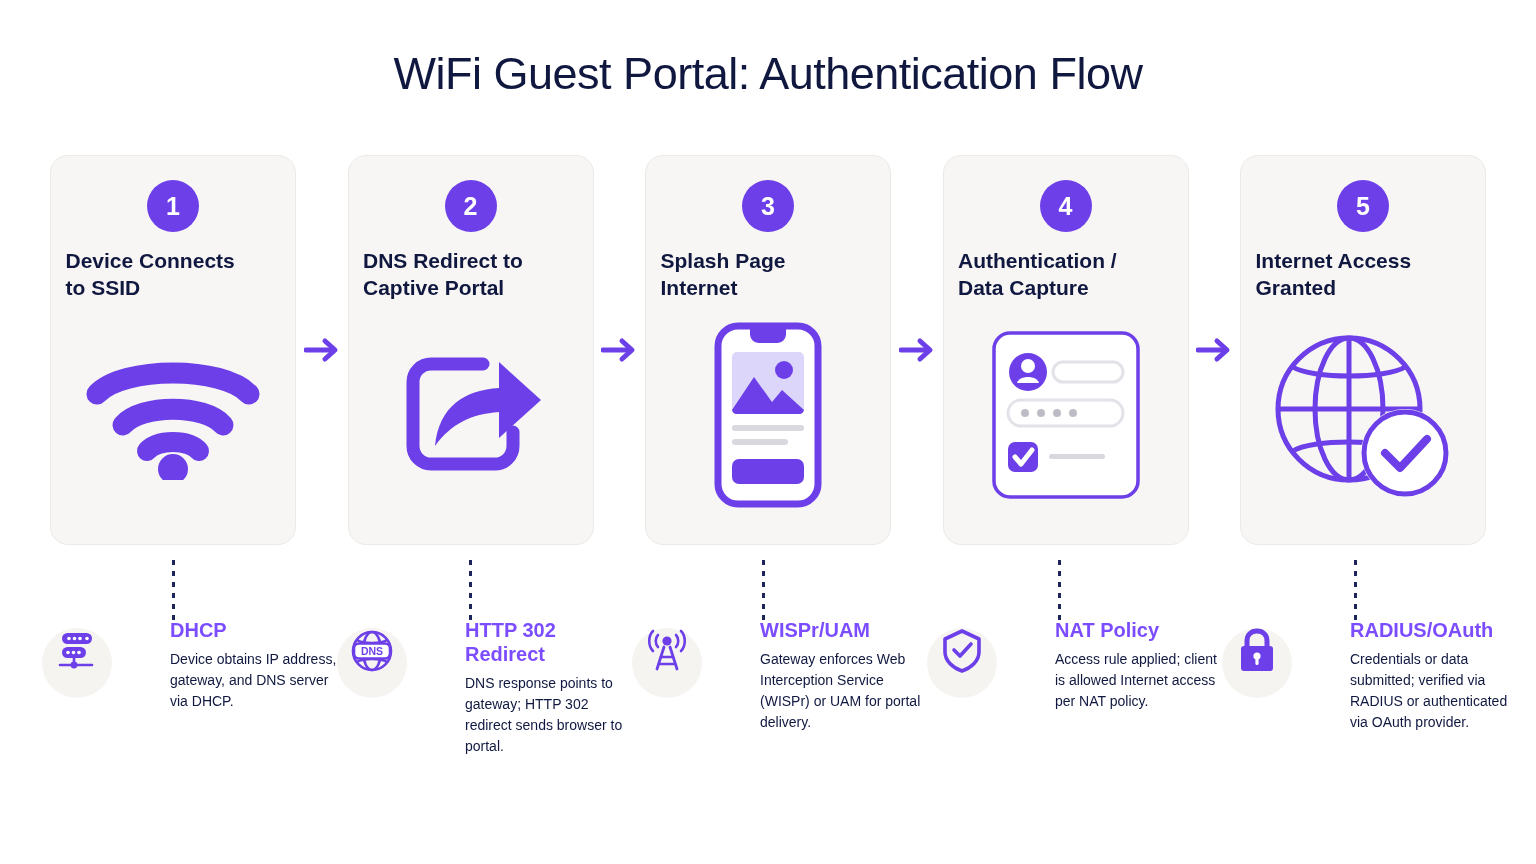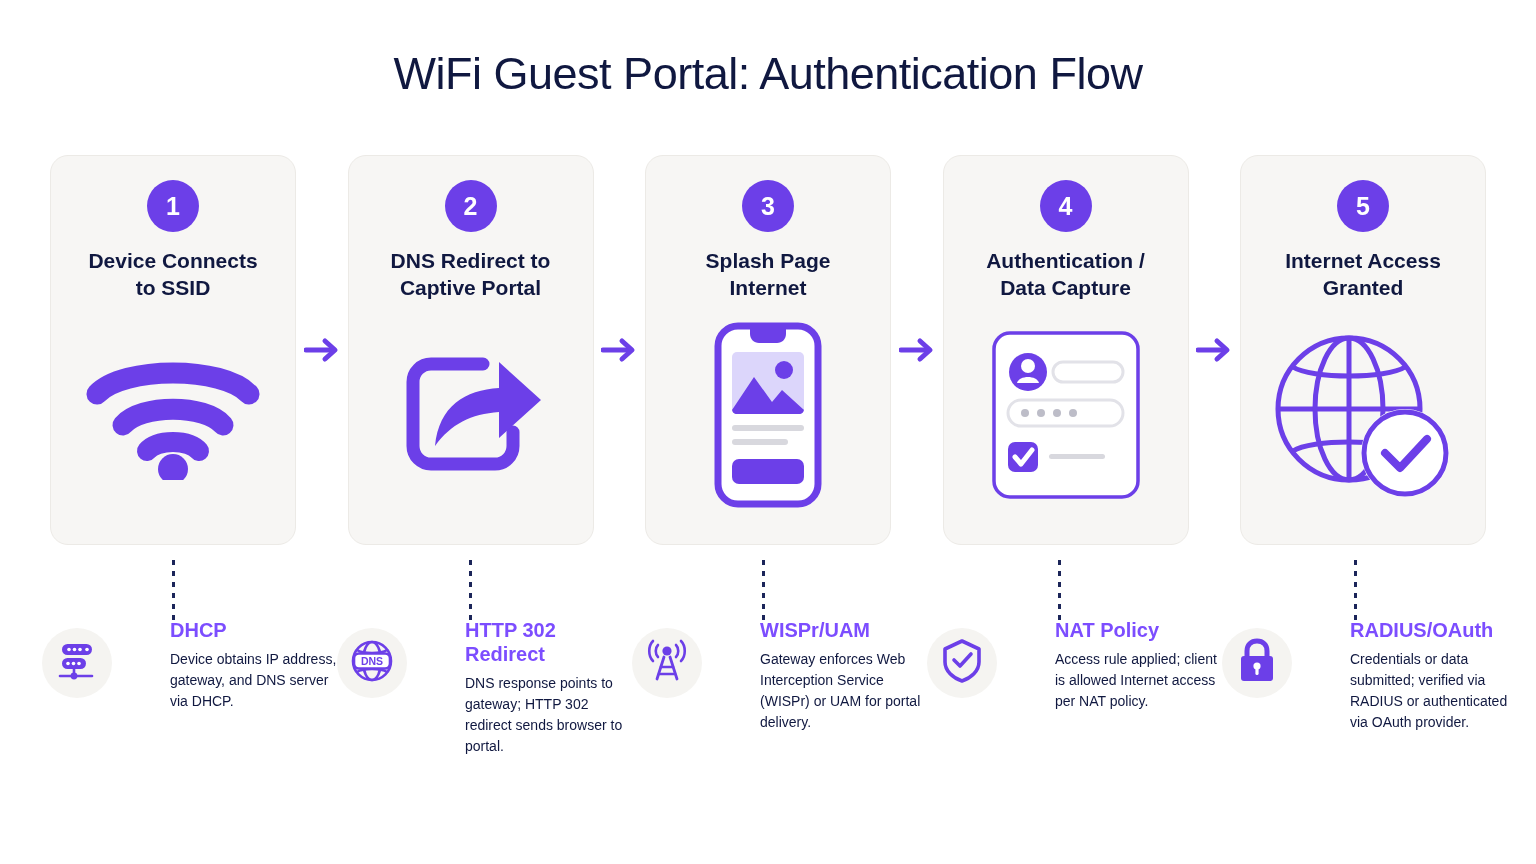--- a/index.html
+++ b/index.html
@@ -76,21 +76,20 @@
     font-weight: bold;
     display: flex;
     align-items: center;
     justify-content: center;
     line-height: 1;
   }
 
   .card-title {
     margin-top: 16px;
     width: 215px;
-    text-align: center;
     font-size: 21px;
     font-weight: bold;
     line-height: 1.28;
     color: #101840;
     white-space: pre-line;
   }
 
   .card-art {
     flex: 1 1 auto;
     width: 100%;
@@ -136,21 +135,21 @@
     gap: 14px;
   }
 
   .detail-icon-wrap {
     flex: 0 0 70px;
     width: 70px;
     height: 70px;
     border-radius: 50%;
     background: #F5F4F1;
     display: flex;
-    align-items: center;
+    align-items: flex-start;
     justify-content: center;
     margin-top: 10px;
   }
 
   .detail-text { flex: 1 1 auto; padding-top: 0; margin-left: 44px; }
 
   .detail-title {
     font-size: 20px;
     font-weight: bold;
     color: #7C4DFF;

